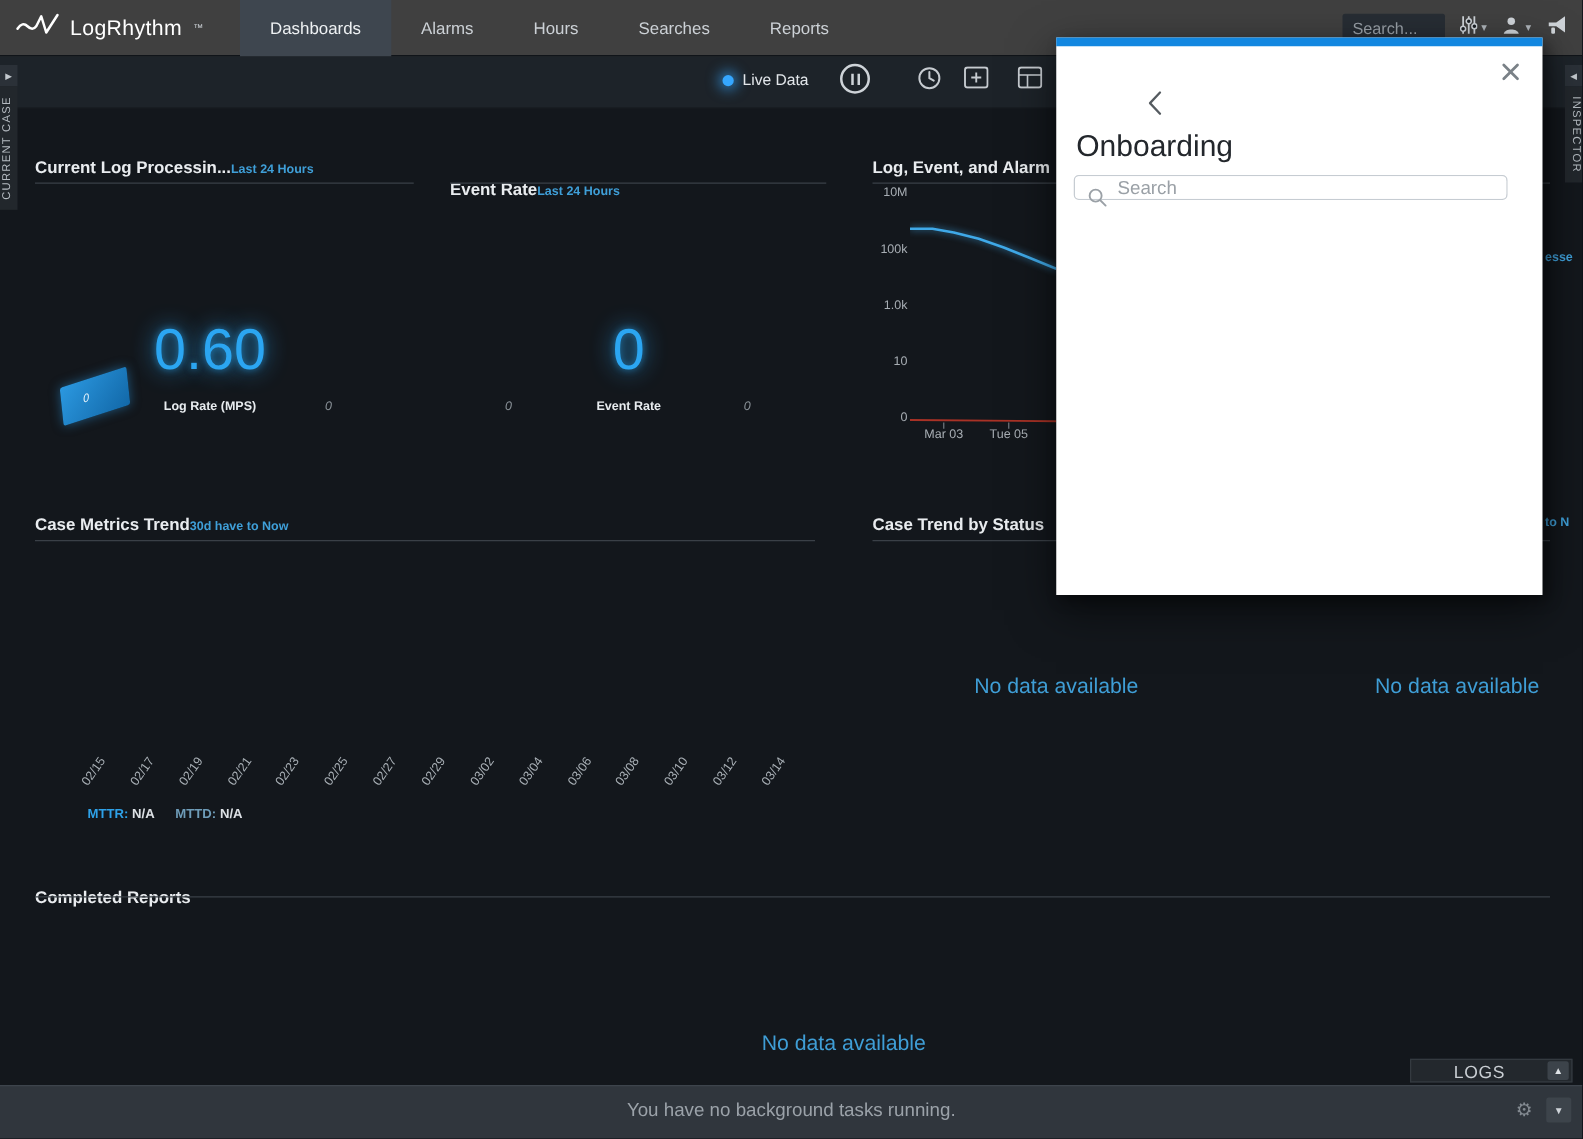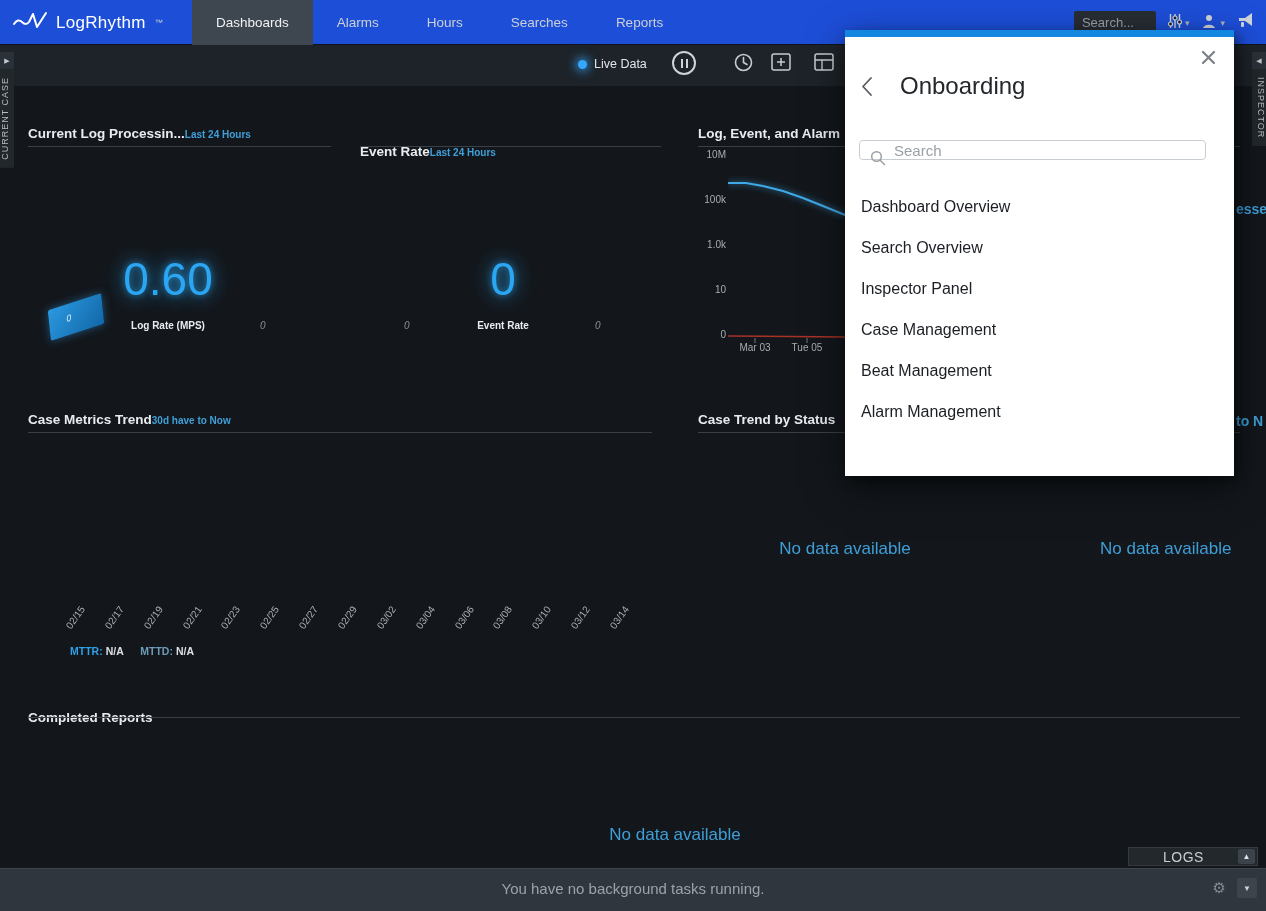--- a/index.html
+++ b/index.html
@@ -1,20 +1,20 @@
 <!DOCTYPE html>
 <html><head>
 <meta charset="utf-8">
 <style>
   * { margin:0; padding:0; box-sizing:border-box; }
   body { background:#0b0e12; font-family:"Liberation Sans","DejaVu Sans",sans-serif; }
   .screen { position:relative; width:1266px; height:911px; background:#13171c; overflow:hidden; }
 
   
-  .topnav { position:absolute; left:0; top:0; width:1266px; height:45px; background:#1d4ed8; border-bottom:1px solid #101419; z-index:5; }
+  .topnav { position:absolute; left:0; top:0; width:1266px; height:45px; background:#404040; border-bottom:1px solid #101419; z-index:5; }
   .brand { position:absolute; left:12px; top:0; height:45px; display:flex; align-items:center; gap:8px; }
   .brand-name { color:#fff; font-size:17px; letter-spacing:.3px; }
   .brand-tm { color:#cfd4d9; font-size:8px; vertical-align:super; margin-left:1px; }
   .tabs { position:absolute; left:192px; top:0; height:45px; display:flex; }
   .tab { display:flex; align-items:center; justify-content:center; height:45px; padding:0 24px; color:#ccd1d6; font-size:13.5px; cursor:pointer; }
   .tab.active { background:#3e464f; color:#eef1f3;text-align:center; }
   .nav-right { position:absolute; right:10px; top:0; height:45px; display:flex; align-items:center; gap:12px; z-index:6; }
   .nav-search { width:82px; height:23px; background:#272d34; border:0; border-radius:2px; color:#ccd1d6; font-size:13px; padding:0 8px; font-family:inherit; }
   .nav-search::placeholder { color:#9aa1a8; }
   .icon-btn { display:flex; align-items:center; gap:3px; color:#cfd4d9; cursor:pointer; }
@@ -42,40 +42,40 @@
   .sec-title { position:absolute; color:#e9ecef; font-size:13.5px; font-weight:bold; white-space:nowrap; }
   .range { color:#3f9fd8; font-size:10px; font-weight:bold; margin-left:0; }
   .rule { position:absolute; height:1px; background:#3a4047; }
   .big-val { position:absolute; font-size:46px; color:#2ba6f2; text-align:center; text-shadow:0 0 18px rgba(43,166,242,.95), 0 0 6px rgba(43,166,242,.6); }
   .val-label { position:absolute; font-size:10px; font-weight:bold; color:#e8ecef; text-align:center; }
   .zero-ital { position:absolute; font-style:italic; font-size:10px; color:#8a9298; }
   .gauge { position:absolute; left:48px; top:302px; width:56px; height:30px; background:linear-gradient(135deg,#2b98e0,#1268a8); transform:rotate(-18deg) skewX(-12deg); border-radius:2px; box-shadow:0 0 8px rgba(43,152,224,.5); }
   .gauge-num { position:absolute; left:18px; top:9px; color:#eaf4fb; font-size:9px; font-style:italic; }
   .ytick { position:absolute; left:688px; width:38px; text-align:right; font-size:10px; color:#a7adb3; }
   .xtick { position:absolute; top:342px; width:44px; text-align:center; font-size:10px; color:#a7adb3; }
-  .frag { position:absolute; color:#3f9fd8; font-size:14px; font-weight:bold; white-space:nowrap; }
+  .frag { position:absolute; color:#3f9fd8; font-size:10px; font-weight:bold; white-space:nowrap; }
   .no-data { position:absolute; color:#3f9ed6; font-size:17px; text-align:center; white-space:nowrap; overflow:hidden; }
   .ctick { position:absolute; top:604px; width:40px; text-align:right; font-size:10px; color:#a9b0b6; transform:rotate(-55deg); transform-origin:100% 0; }
   .mtt-row { position:absolute; left:70px; top:645px; font-size:10.5px; font-weight:bold; }
   .mttr-l { color:#2ea1e8; } .mttd-l { color:#6e9cb8; margin-left:14px; } .mtt-v { color:#dde1e5; margin-left:3px; }
 
   
   .logs-tab { position:absolute; left:1128px; top:847px; width:130px; height:19px; background:#23282d; border:1px solid #343a40; display:flex; align-items:center; z-index:20; cursor:pointer; }
   .logs-label { flex:1; text-align:center; color:#c9ced3; font-size:14px; letter-spacing:.5px; }
   .sq-btn { width:17px; height:15px; background:#3c434a; border-radius:2px; color:#dfe3e7; font-size:8px; display:flex; align-items:center; justify-content:center; margin-right:2px; cursor:pointer; }
   .statusbar { position:absolute; left:0; top:868px; width:1266px; height:43px; background:#30363d; border-top:1px solid #3d444c; z-index:20; }
   .status-text { position:absolute; left:0; right:0; top:11px; text-align:center; color:#9ba2a9; font-size:15px; }
   .gear { position:absolute; right:40px; top:10px; color:#838a91; font-size:15px; cursor:pointer; }
   .down-btn { position:absolute; right:9px; top:9px; width:20px; height:20px; background:#3d444b; border-radius:2px; color:#cfd4d9; font-size:8px; display:flex; align-items:center; justify-content:center; cursor:pointer; }
 
   
   .onboard { position:absolute; left:845px; top:30px; width:389px; height:446px; background:#fff; z-index:40; box-shadow:0 12px 34px rgba(0,0,0,.55), 4px 4px 10px rgba(0,0,0,.35); }
   .ob-topbar { position:absolute; left:0; top:0; width:100%; height:7px; background:#1287e0; }
   .ob-close { position:absolute; right:18px; top:20px; cursor:pointer; }
-  .ob-head { position:absolute; left:16px; top:42px; display:flex; align-items:center; gap:27px; }
+  .ob-head { position:absolute; left:16px; top:42px; display:flex; align-items:center; gap:11px;flex-direction:column; }
   .ob-title { font-size:24px; color:#23272c; }
   .ob-back { cursor:pointer; display:flex; align-items:center; }
   .ob-search-wrap { position:absolute; left:14px; top:110px; width:347px; height:20px; border:1px solid #c6ccd2; border-radius:4px; }
   .ob-search { width:100%; height:100%; border:0; border-radius:4px; padding:0 8px 0 34px; font-size:15px; color:#333; font-family:inherit; }
   .ob-search::placeholder { color:#9aa0a6; }
   .ob-mag { position:absolute; left:10px; top:9px; }
   .ob-items { position:absolute; left:0; top:156px; width:100%; }
   .ob-item { height:41px; display:flex; align-items:center; padding:0 16px; font-size:16px; color:#1b1f24; cursor:pointer; }
 </style>
 </head>
@@ -286,23 +286,15 @@
     </div>
     <div class="ob-search-wrap">
       <span class="ob-mag">
         <svg width="16" height="16" viewBox="0 0 16 16">
             <circle cx="6.5" cy="6.5" r="4.8" fill="none" stroke="#9aa0a6" stroke-width="1.5"></circle>
             <line x1="10.2" y1="10.2" x2="14.5" y2="14.5" stroke="#9aa0a6" stroke-width="1.5" stroke-linecap="round"></line>
           </svg>
       </span>
       <input class="ob-search" placeholder="Search" style="">
     </div>
-    <div class="ob-items">
-      <div class="ob-item">Dashboard Overview</div>
-      <div class="ob-item">Search Overview</div>
-      <div class="ob-item">Inspector Panel</div>
-      <div class="ob-item">Case Management</div>
-      <div class="ob-item">Beat Management</div>
-      <div class="ob-item">Alarm Management</div>
-    </div>
   </aside>
 
 </div>
 
 </body></html>

